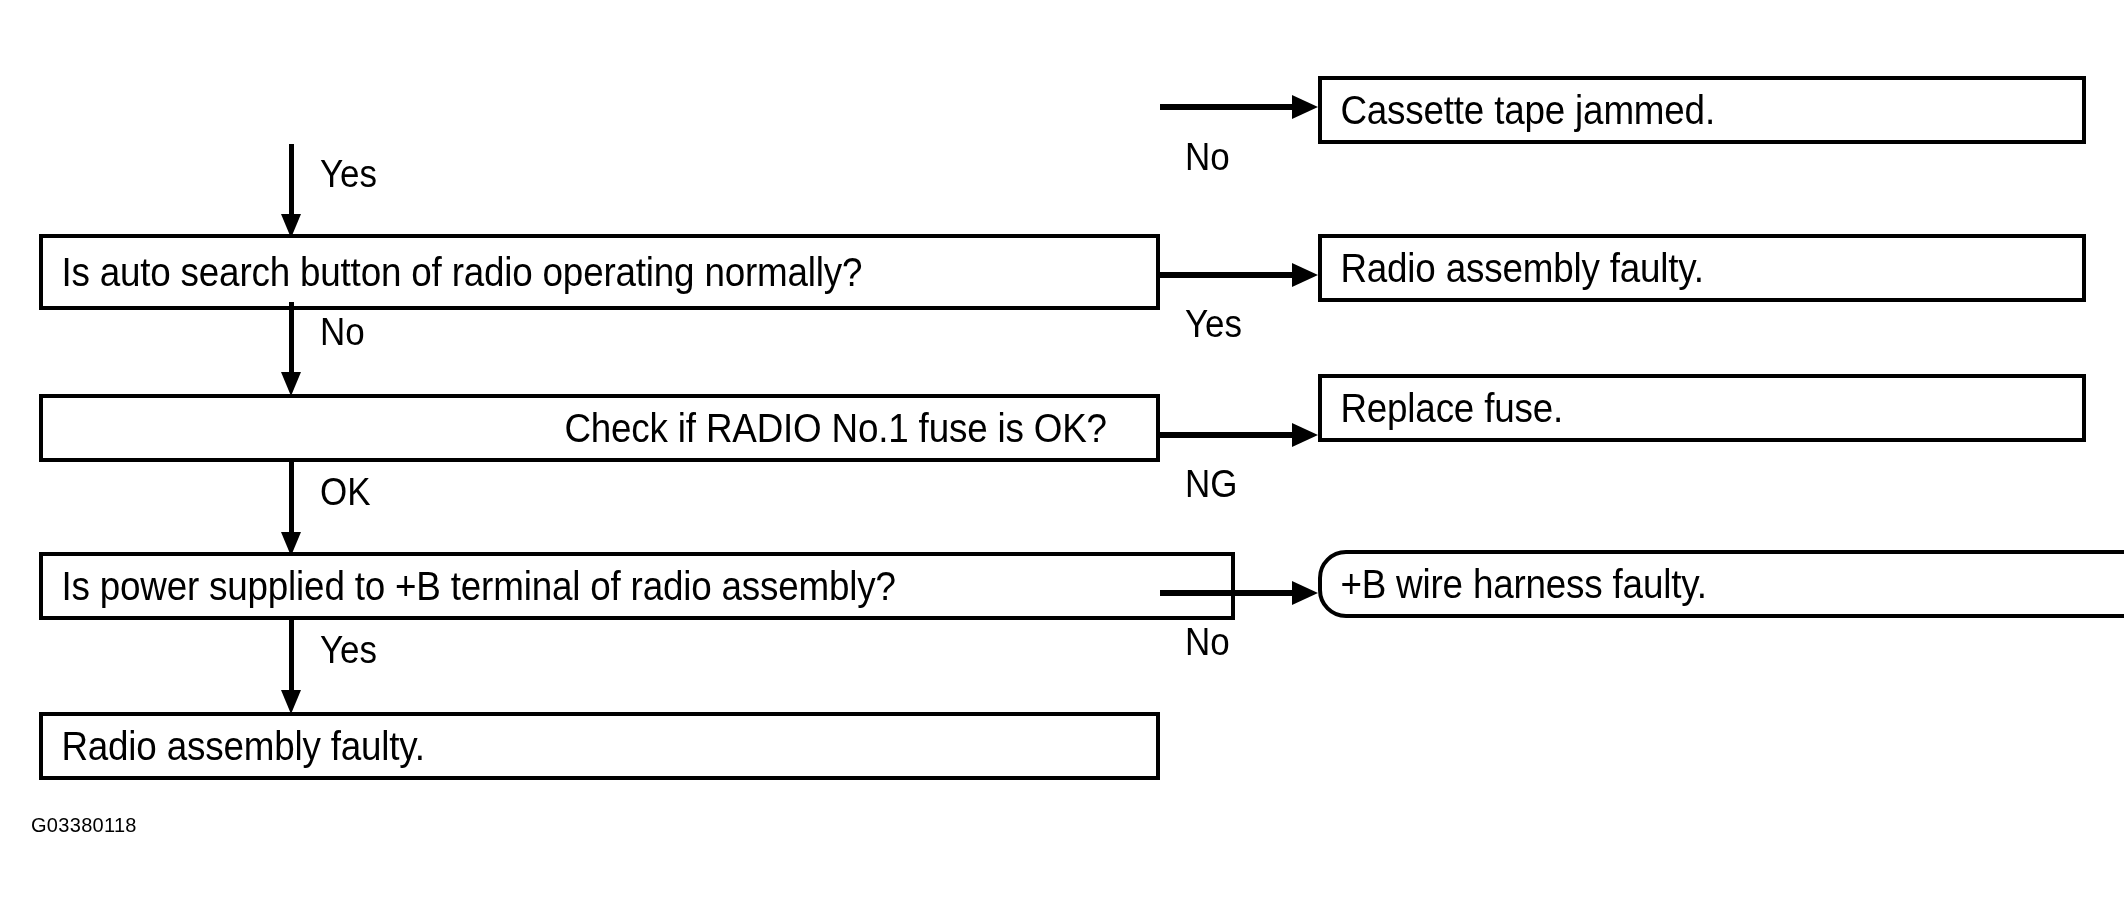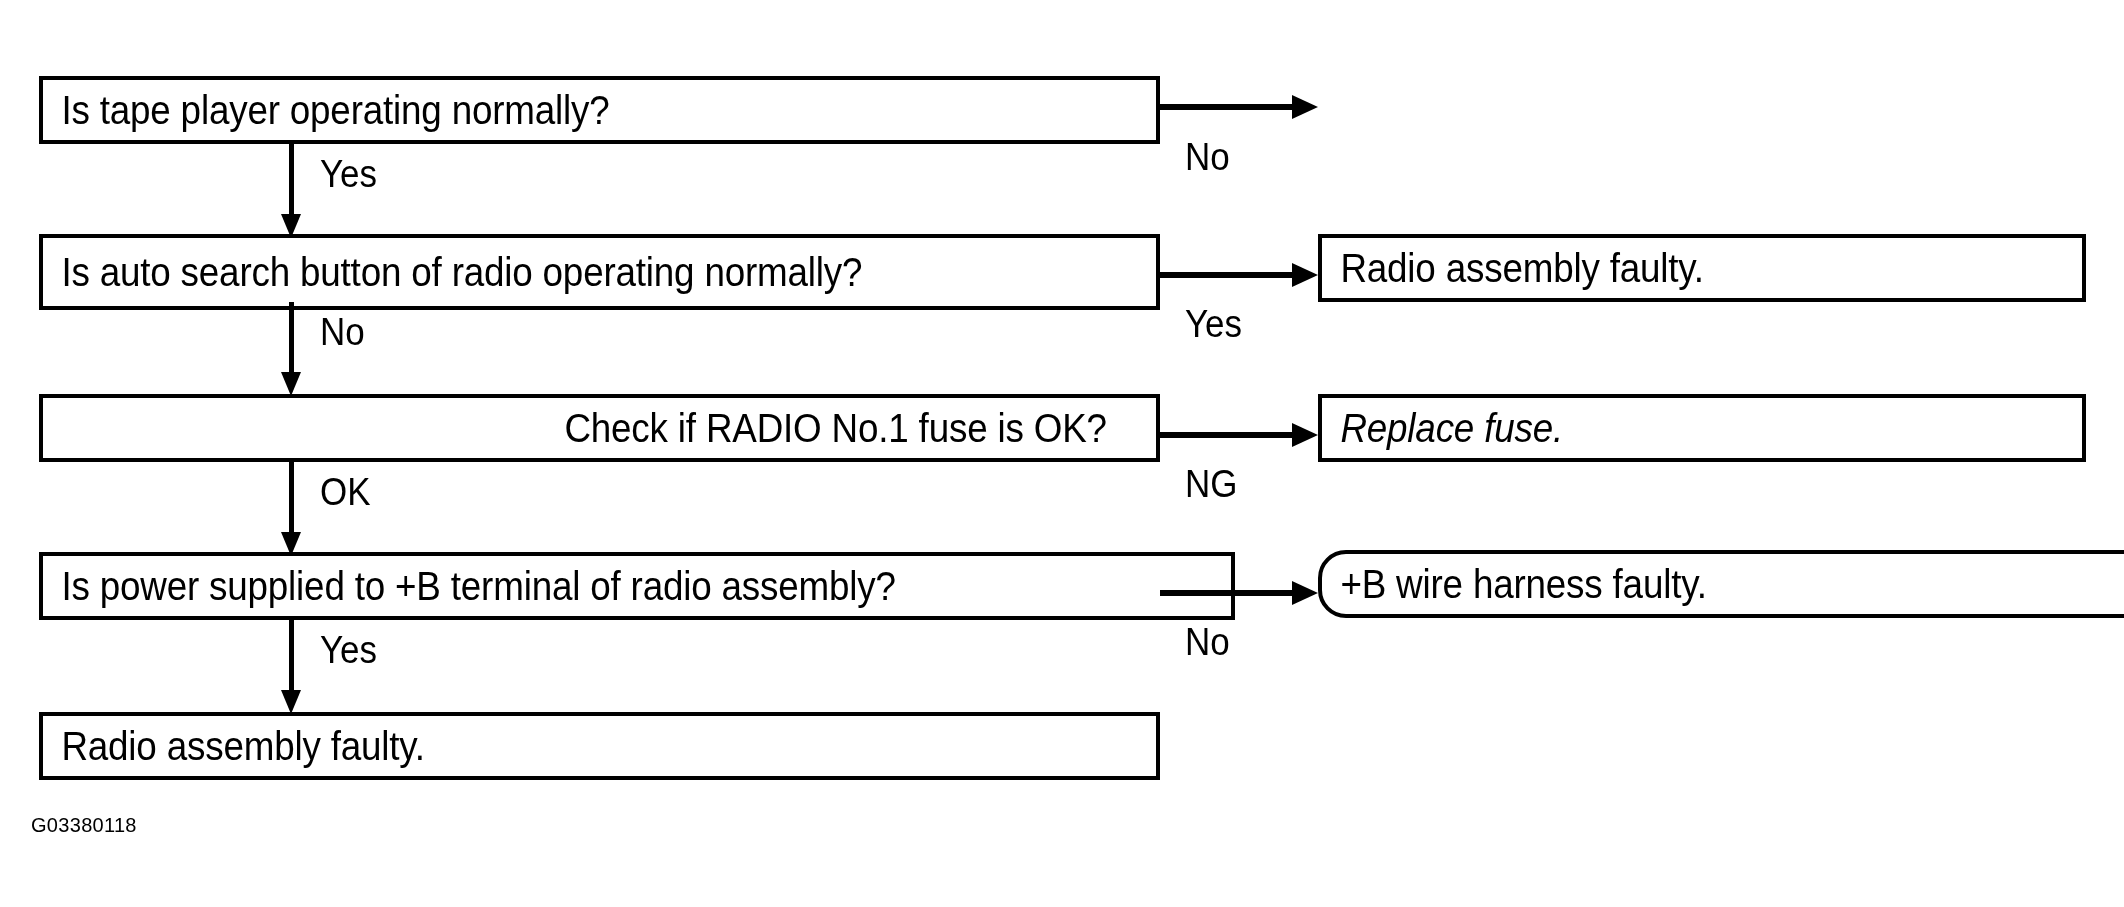--- a/index.html
+++ b/index.html
@@ -91,30 +91,30 @@
     letter-spacing: 0.3px;
     white-space: nowrap;
     text-align: center;
   }
 </style>
 </head>
 <body>
 
 <div id="canvas">
 
-  <div class="node" style="left:39px; top:76px; width:1121px; height:68px;">
-    <span class="node-label">Is tape player operating normally?</span>
-  </div>
 
   <div class="h-conn" style="left:1160px; top:104px; width:158px;">
     <div class="h-line" style="width:134px;"></div>
     <div class="h-head" style="left:132px;"></div>
   </div>
   <span class="edge-label" style="left:1185px; top:138px;">No</span>
 
+  <div class="node" style="left:1318px; top:76px; width:768px; height:68px;">
+    <span class="node-label">Cassette tape jammed.</span>
+  </div>
 
   <div class="v-conn" style="left:289px; top:144px; height:92px;">
     <div class="v-line" style="height:72px;"></div>
     <div class="v-head" style="top:70px;"></div>
   </div>
   <span class="edge-label" style="left:320px; top:155px;">Yes</span>
 
   <div class="node" style="left:39px; top:234px; width:1121px; height:76px;">
     <span class="node-label">Is auto search button of radio operating normally?</span>
   </div>
@@ -138,21 +138,21 @@
   <div class="node" style="left:39px; top:394px; width:1121px; height:68px;justify-content:flex-end;">
     <span class="node-label">Check if RADIO No.1 fuse is OK?</span>
   </div>
 
   <div class="h-conn" style="left:1160px; top:432px; width:158px;">
     <div class="h-line" style="width:134px;"></div>
     <div class="h-head" style="left:132px;"></div>
   </div>
   <span class="edge-label" style="left:1185px; top:465px;">NG</span>
 
-  <div class="node" style="left:1318px; top:394px; width:768px; height:68px;font-style:italic;">
+  <div class="node" style="left:1318px; top:374px; width:768px; height:68px;">
     <span class="node-label">Replace fuse.</span>
   </div>
 
   <div class="v-conn" style="left:289px; top:462px; height:92px;">
     <div class="v-line" style="height:72px;"></div>
     <div class="v-head" style="top:70px;"></div>
   </div>
   <span class="edge-label" style="left:320px; top:473px;">OK</span>
 
   <div class="node" style="left:39px; top:552px; width:1196px; height:68px;">

